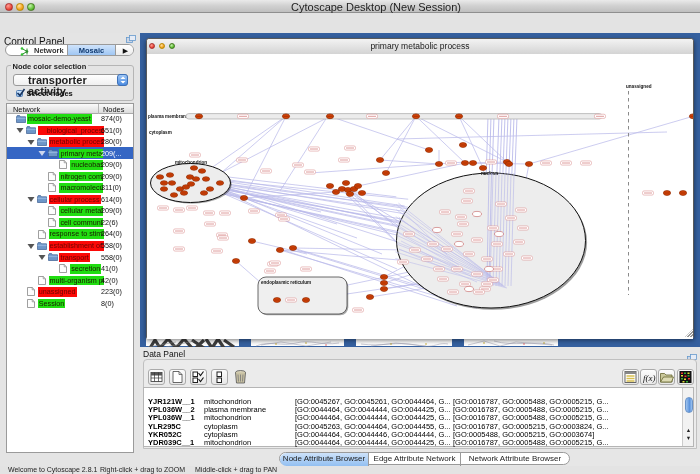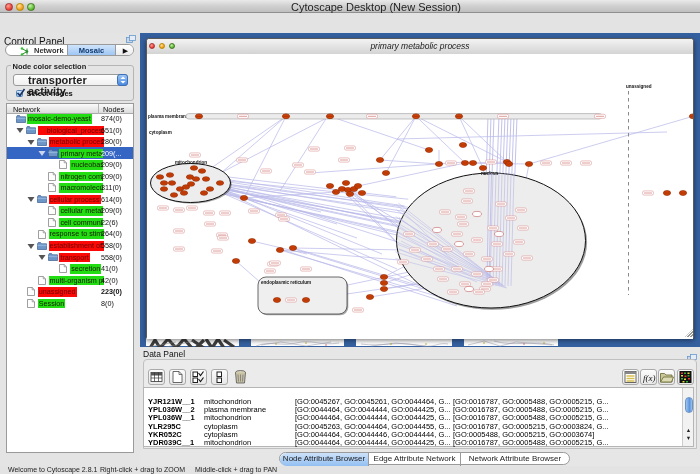--- a/index.html
+++ b/index.html
@@ -33,21 +33,21 @@
 #cbxlbl{position:absolute;left:19.5px;top:23px;font-size:7.5px;font-weight:bold;color:#111;}
 #treebox{position:absolute;left:6px;top:70px;width:128px;height:350px;background:#fff;border:1px solid #9a9a9a;}
 #treehead{position:absolute;left:0;top:0;width:126px;height:9.5px;background:linear-gradient(#fafafa,#dcdcdc);border-bottom:1px solid #aaa;font-size:7.4px;color:#111;}
 #treehead .h1{position:absolute;left:6px;top:0.5px;}
 #treehead .h2{position:absolute;left:96px;top:0.5px;}
 #treehead .sep{position:absolute;left:91px;top:0;height:9.5px;border-left:1px solid #b5b5b5;}
 #treerows{position:absolute;left:0;top:10px;width:126px;height:338px;overflow:hidden;font-weight:normal;text-align:right;}
 
 #desktop{position:absolute;left:140px;top:33px;width:560px;height:314px;background:#35609f;}
 #iframe{position:absolute;left:6px;top:5px;width:548px;height:300px;background:#fff;border:1px solid #5a5a5a;border-radius:3px 3px 0 0;box-shadow:0 2px 5px rgba(0,0,0,0.5);}
-#ititle{position:absolute;left:0;top:0;width:546px;height:21px;background:linear-gradient(#f3f3f3,#c9c9c9);border-bottom:1px solid #909090;border-radius:3px 3px 0 0;font-style:italic;}
+#ititle{position:absolute;left:0;top:0;width:546px;height:21px;background:linear-gradient(#f3f3f3,#c9c9c9);border-bottom:1px solid #909090;border-radius:3px 3px 0 0;}
 #ititle .t{position:absolute;left:0;right:0;top:2px;text-align:center;font-size:8.5px;color:#1a1a1a;}
 #icanvas{position:absolute;left:0;top:15px;width:546px;height:285px;background:#fff;overflow:hidden;}
 #grip{position:absolute;right:0;bottom:0;width:8px;height:8px;
  background:repeating-linear-gradient(135deg,#fff 0,#fff 1px,#999 1px,#999 2px);clip-path:polygon(100% 0,100% 100%,0 100%);}
 
 .bwin{position:absolute;height:11px;top:302px;background:linear-gradient(#a8a8a8,#f4f4f4 40%,#fff);}
 
 #dpanel{position:absolute;left:140px;top:347px;width:560px;height:119px;background:#e6e6e6;}
 #dphead{position:absolute;left:3px;top:2px;font-size:8.5px;color:#111;}
 #dptool{position:absolute;left:3px;top:12px;width:554px;height:90px;background:#ebebeb;border:1px solid #c0c0c0;border-radius:4px 4px 0 0;}
@@ -310,21 +310,21 @@
             <path d="M0.5 0.5 L5.2 0.5 L7.5 2.8 L7.5 8.5 L0.5 8.5 Z" fill="#fdfdfd" stroke="#777" stroke-width="0.7"></path>
             <path d="M5.2 0.5 L5.2 2.8 L7.5 2.8" fill="none" stroke="#777" stroke-width="0.6"></path>
           </svg>
           <div style="position:absolute;left:41.6px;top:161.6px;height:9.6px;max-width:55px;overflow:hidden;background:#21dd11;color:#1a1a00;font-size:7.2px;line-height:9.4px;white-space:nowrap;padding:0 1px;">multi-organism pro</div>
           <div style="position:absolute;left:94px;top:161.6px;height:9.6px;color:#111;font-size:7.2px;line-height:9.4px;white-space:nowrap;">42(0)</div>
 <svg style="position:absolute;left:19.8px;top:173.2px" width="8" height="9">
             <path d="M0.5 0.5 L5.2 0.5 L7.5 2.8 L7.5 8.5 L0.5 8.5 Z" fill="#fdfdfd" stroke="#777" stroke-width="0.7"></path>
             <path d="M5.2 0.5 L5.2 2.8 L7.5 2.8" fill="none" stroke="#777" stroke-width="0.6"></path>
           </svg>
           <div style="position:absolute;left:30.8px;top:173.2px;height:9.6px;max-width:66px;overflow:hidden;background:#fb0907;color:#6b0500;font-size:7.2px;line-height:9.4px;white-space:nowrap;padding:0 1px;">unassigned</div>
-          <div style="position:absolute;left:94px;top:173.2px;height:9.6px;color:#111;font-size:7.2px;line-height:9.4px;white-space:nowrap;font-weight:bold;">223(0)</div>
+          <div style="position:absolute;left:94px;top:173.2px;height:9.6px;color:#111;font-size:7.2px;line-height:9.4px;white-space:nowrap;">223(0)</div>
 <svg style="position:absolute;left:19.8px;top:184.8px" width="8" height="9">
             <path d="M0.5 0.5 L5.2 0.5 L7.5 2.8 L7.5 8.5 L0.5 8.5 Z" fill="#fdfdfd" stroke="#777" stroke-width="0.7"></path>
             <path d="M5.2 0.5 L5.2 2.8 L7.5 2.8" fill="none" stroke="#777" stroke-width="0.6"></path>
           </svg>
           <div style="position:absolute;left:30.8px;top:184.7px;height:9.6px;max-width:66px;overflow:hidden;background:#21dd11;color:#1a1a00;font-size:7.2px;line-height:9.4px;white-space:nowrap;padding:0 1px;">Session</div>
           <div style="position:absolute;left:94px;top:184.7px;height:9.6px;color:#111;font-size:7.2px;line-height:9.4px;white-space:nowrap;">8(0)</div>
    </div>
  </div>
 </div>
 

